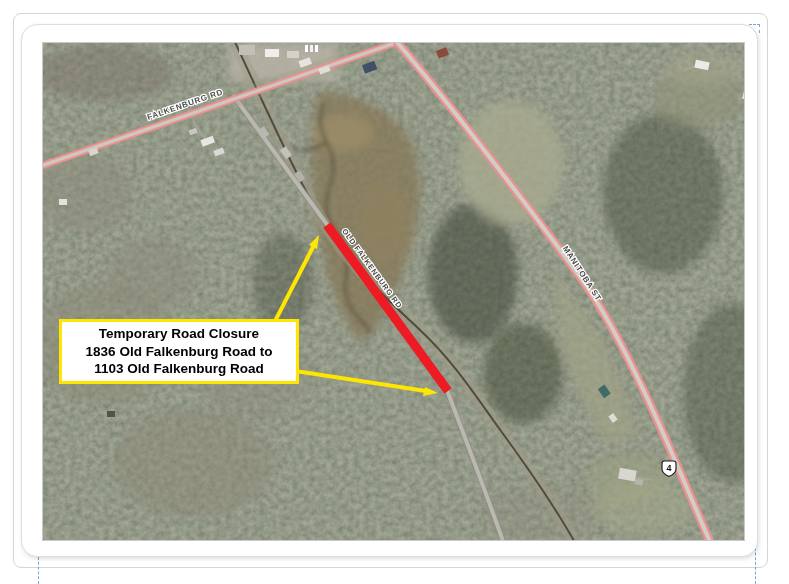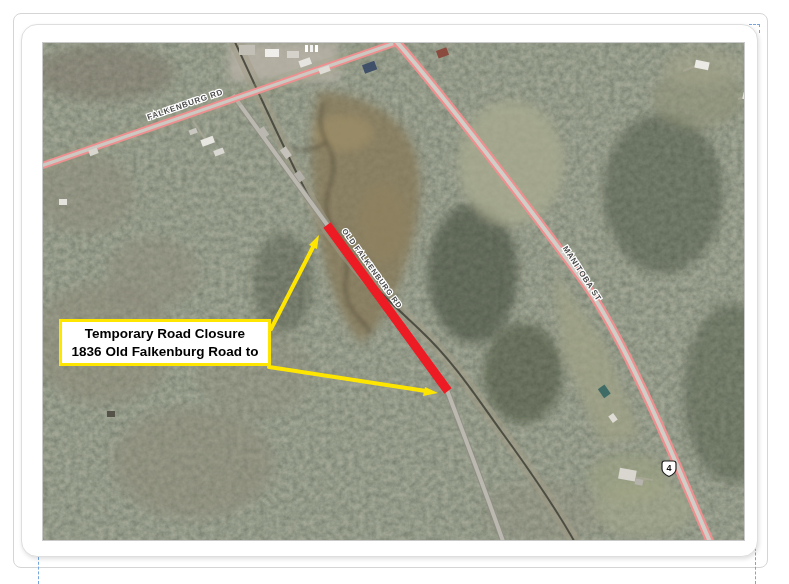--- a/index.html
+++ b/index.html
@@ -18,21 +18,21 @@
   }
   .map-area{
     position:absolute;left:42px;top:42px;width:703px;height:499px;
     overflow:hidden;border:1px solid #c9c9c9;box-sizing:border-box;
     background:#4d5244;
   }
   .map-area svg{display:block;width:703px;height:499px;}
   .callout{
     position:absolute;left:16px;top:276px;width:202px;
     background:#ffffff;border:3px solid #ffe600;
-    padding:3px 2px;text-align:center;
+    padding:3px 16px;text-align:center;
     font-weight:bold;font-size:13.5px;line-height:1.3;color:#000000;
   }
   .callout div{white-space:nowrap;}
   .dash{position:absolute;}
   .dash-corner-tr{
     left:749px;top:24px;width:10px;height:8px;
     border-top:1px dashed #76a6dd;border-right:1px dashed #76a6dd;
   }
   .dash-v-left{left:38px;top:557px;height:27px;width:0;border-left:1px dashed #76a6dd;}
   .dash-v-right{left:755px;top:543px;height:41px;width:0;border-left:1px dashed #76a6dd;}
@@ -183,14 +183,15 @@
       <path d="M228,286 L270,204" stroke="#ffe600" stroke-width="4" stroke-linecap="round" fill="none" style="stroke: rgb(255, 230, 0);"></path>
       <polygon points="276,192 274,206 266,202" fill="#ffe600" style="fill: rgb(255, 230, 0);"></polygon>
       <path d="M226,324 L383,348" stroke="#ffe600" stroke-width="4" stroke-linecap="round" fill="none" style="stroke: rgb(255, 230, 0);"></path>
       <polygon points="395,350 380,353 382,344" fill="#ffe600" style="fill: rgb(255, 230, 0);"></polygon>
     </g>
   </svg>
 
   <div class="callout" style="border-color: rgb(255, 230, 0);">
     <div>Temporary Road Closure</div>
     <div>1836 Old Falkenburg Road to</div>
+    <div>1103 Old Falkenburg Road</div>
   </div>
 </div>
 
 </body></html>

